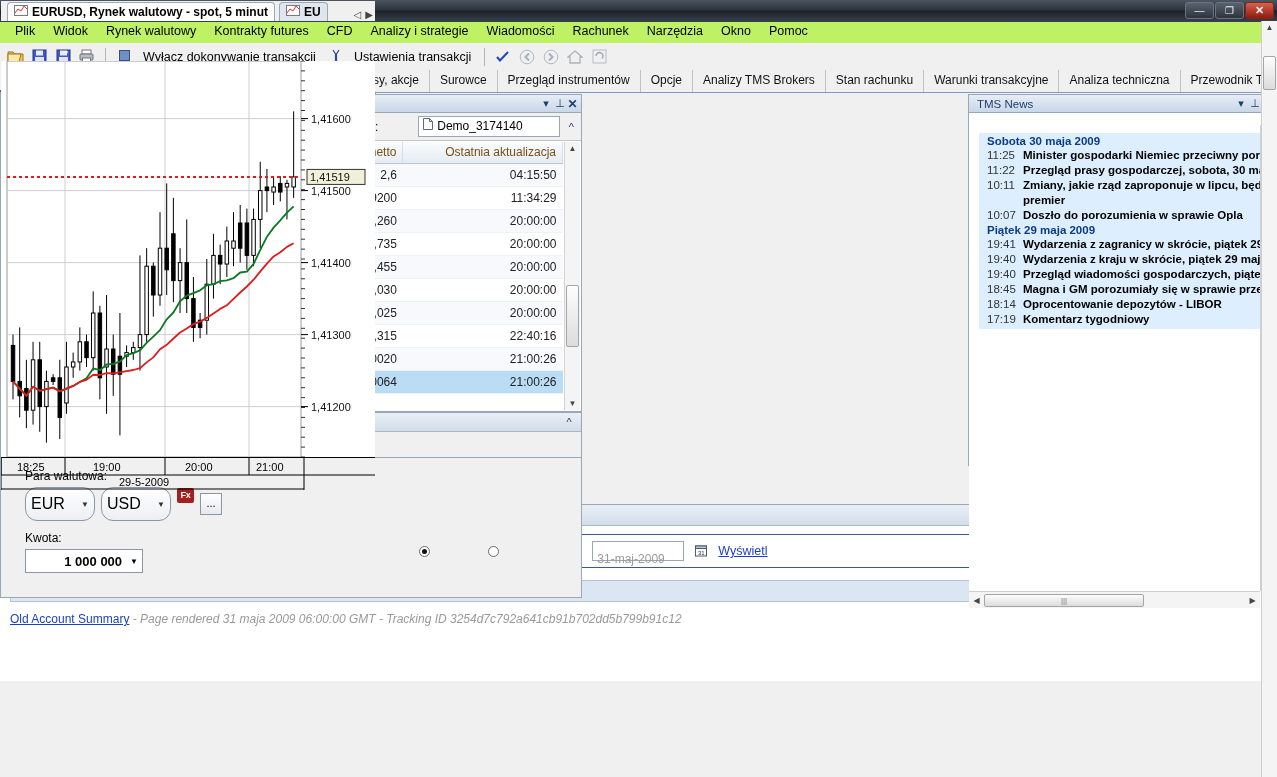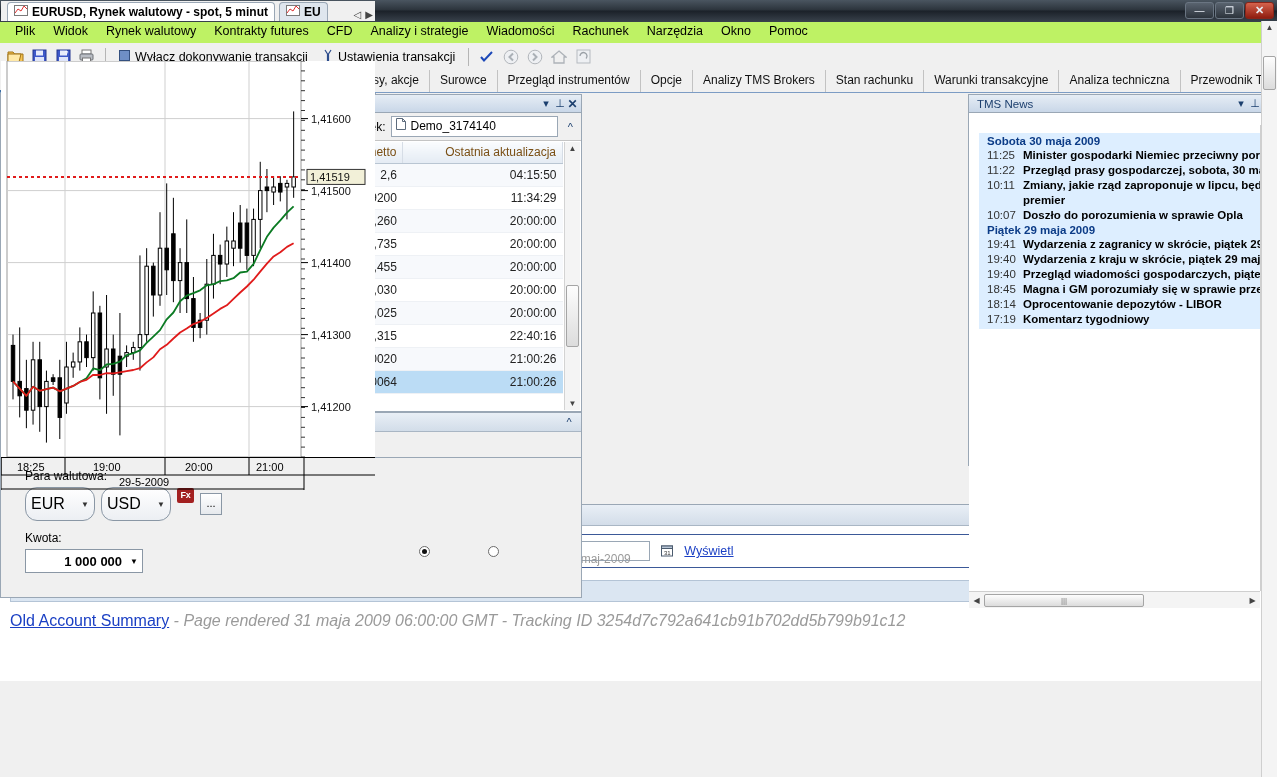--- a/index.html
+++ b/index.html
@@ -43,21 +43,21 @@
   }
   .menu-item { padding: 2px 9px; font-size: 12.5px; color: #000; }
 
   
   .toolbar {
     position: absolute; left: 0; top: 43px; width: 1277px; height: 27px;
     background: #f0f0f0; display: flex; align-items: center; padding-left: 4px; gap: 2px;
   }
   .tb-btn { width: 22px; height: 22px; display:flex; align-items:center; justify-content:center; }
   .tb-sep { width: 1px; height: 18px; background: #b5b5b5; margin: 0 5px; }
-  .tb-text { display: flex; align-items: center; gap: 5px; padding: 0 6px; font-size: 12.5px; }
+  .tb-text { display: flex; align-items: center; gap: 13px; padding: 0 6px; font-size: 12.5px; }
 
   
   .tabstrip {
     position: absolute; left: 0; top: 70px; width: 1277px; height: 23px;
     background: #f0f0f0; display: flex; align-items: flex-end;
     border-bottom: 1px solid #7c9cc4;
   }
   .tab {
     height: 22px; padding: 0 10px; font-size: 12px; line-height: 21px;
     border-right: 1px solid #c2c2c2; color: #111; white-space: nowrap;
@@ -79,21 +79,21 @@
   #rynek { left: 0; top: 94px; width: 582px; height: 318px; }
   .rynek-bar {
     height: 28px; background: #f0f0f0; border-bottom: 1px solid #c4c4c4;
     display: flex; align-items: center; padding: 0 4px; gap: 6px;
   }
   .grid-icon { width: 20px; height: 20px; border: 1px solid #9aa7b5; background: #fbfbfb;
     display:flex; align-items:center; justify-content:center; }
   .lbl { font-size: 12px; color: #000; }
   .txtbox {
     height: 21px; border: 1px solid #9aa7b5; background: #fff; font-size: 12px;
-    line-height: 19px; padding: 8px 4px; color: #000;
+    line-height: 19px; padding: 8px 4px; color: #000; margin-left: 34px;
   }
   .txtbox.ph { color: #9b9b9b; }
   .tbl { width: 100%; border-collapse: collapse; font-size: 12px; }
   .tbl th {
     background: linear-gradient(to bottom,#fafcfe,#e4ebf3); border-bottom: 1px solid #b9c5d2;
     border-right: 1px solid #d6dde6; font-weight: normal; color: #7a4f14;
     padding: 3px 6px; height: 21px;
   }
   .tbl td { padding: 2px 6px; height: 23px; border-bottom: 1px solid #eef1f5; color: #222; }
   .tbl tr.alt td { background: #f7f9fc; }
@@ -185,21 +185,21 @@
     background: #fff; display: flex; align-items: center; gap: 10px; padding: 0 12px; font-size: 12.5px; }
   .radio { width: 11px; height: 11px; border: 1px solid #6b6b6b; border-radius: 50%; display:inline-block;
     background: #fff; position: relative; vertical-align: middle; }
   .radio.on::after { content: ''; position: absolute; left: 2.5px; top: 2.5px; width: 5px; height: 5px;
     border-radius: 50%; background: #111; }
   .poz-tbl-head { margin: 12px 10px 0 10px; }
   .poz-sec { background: #dbe6f2; border: 1px solid #b4c4d6; font-weight: bold; font-size: 12px;
     padding: 3px 8px; color: #1b3b63; }
   .poz-cols { display: flex; font-size: 12px; font-weight: bold; border-bottom: 2px solid #111;
     padding: 3px 0; }
-  .footer-note { margin: 10px 10px 0 10px; font-size: 16px; }
+  .footer-note { margin: 10px 10px 0 10px; font-size: 12px; }
   .footer-note a { color: #1a3fc4; }
   .footer-note span { color: #9a9a9a; font-style: italic; }
   .poz-vscroll { position: absolute; right: 0; top: 21px; width: 16px; bottom: 0; background: #f4f4f4;
     border-left: 1px solid #cfcfcf; }
 
   
   .rynek-scroll { position: absolute; right: 1px; top: 47px; width: 16px; bottom: 1px;
     background: #f4f4f4; border-left: 1px solid #d3d3d3; }
 </style>
 </head>

